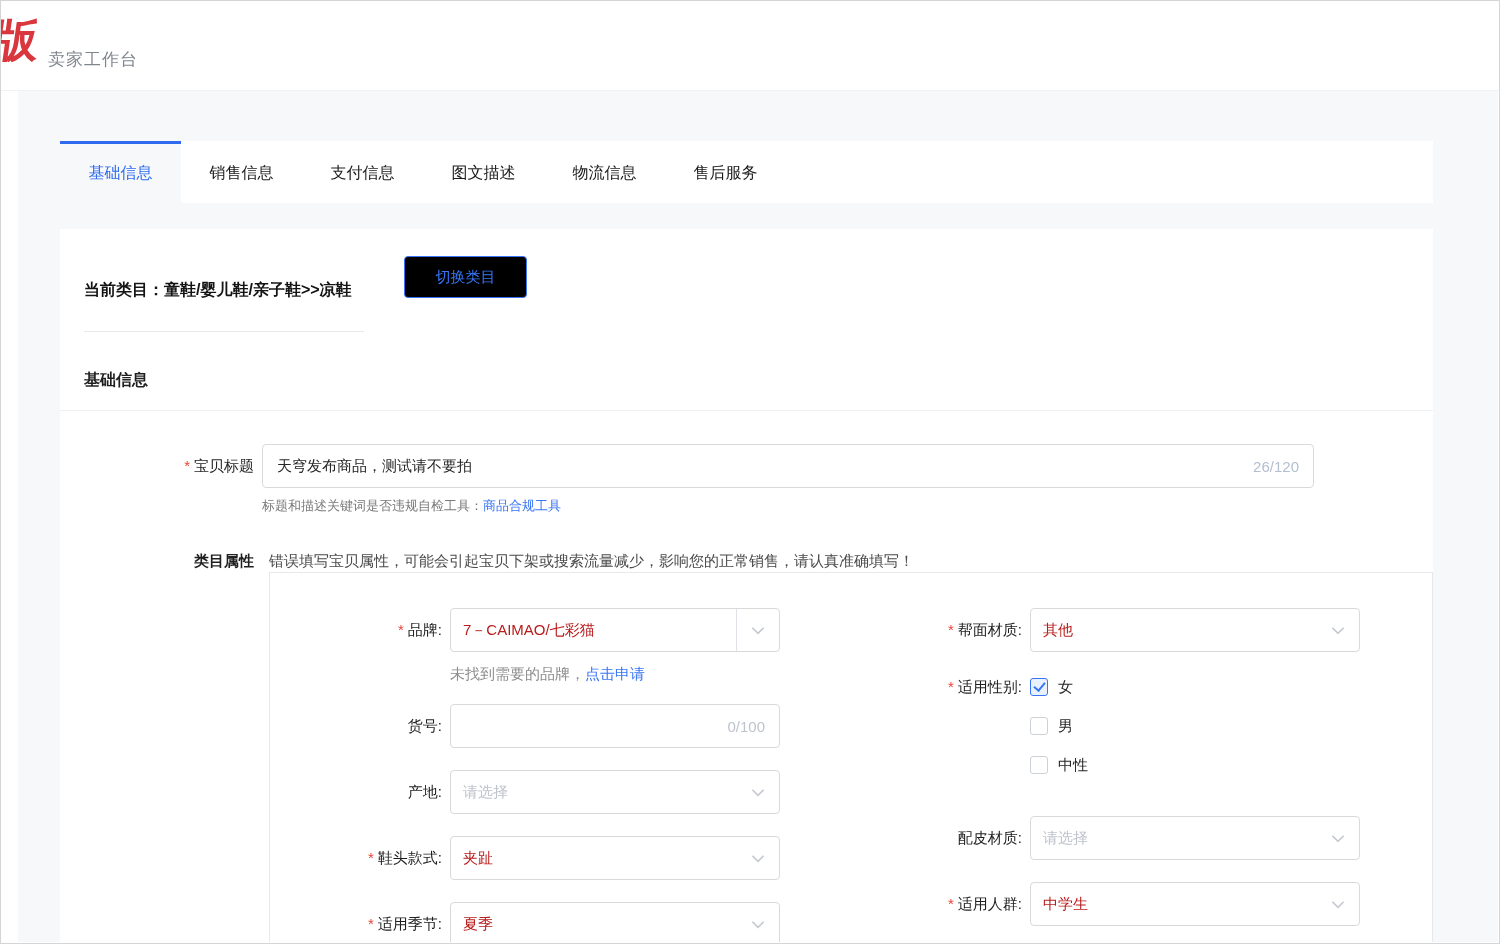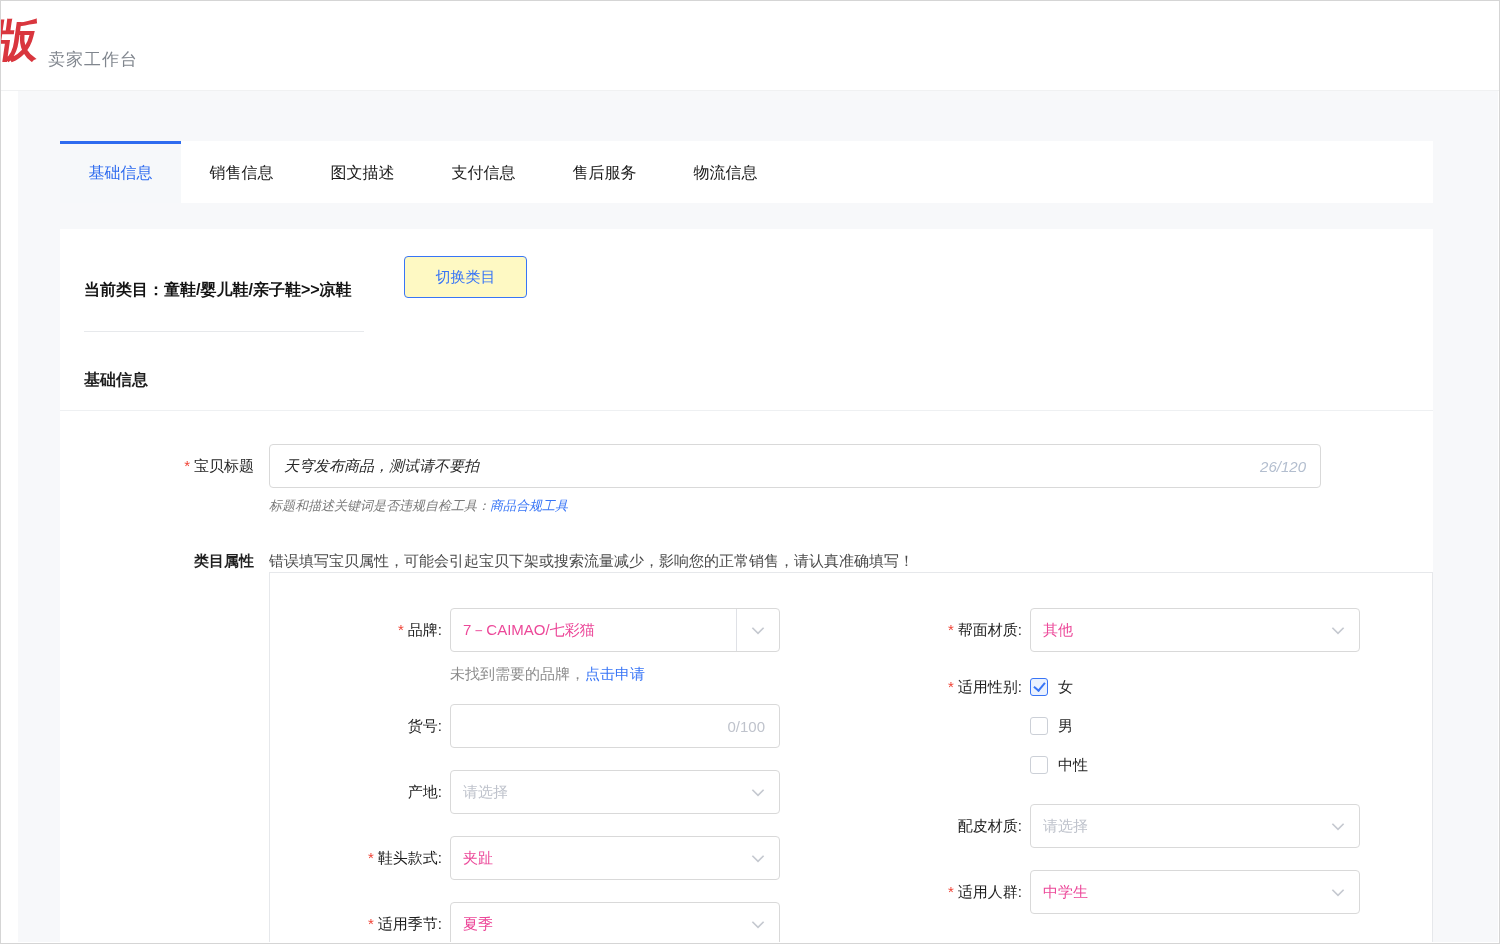--- a/index.html
+++ b/index.html
@@ -18,35 +18,35 @@
   
   .tabs { margin-top:50px; width:1373px; height:62px; background:#fff; display:flex; }
   .tab { width:121px; height:62px; display:flex; align-items:center; justify-content:center; font-size:16px; color:#1a1a1a; cursor:pointer; border-top:3px solid transparent; box-sizing:border-box; }
   .tab.active { color:#2e6bef; background:#f6f8fa; border-top-color:#2e6bef; }
 
   
   .panel { margin-top:26px; width:1373px; min-height:810px; background:#fff; }
 
   .category-row { position:relative; height:103px; }
   .current-category { position:absolute; left:24px; top:50px; font-size:16px; font-weight:bold; color:#141414; line-height:22px; }
-  .switch-btn { position:absolute; left:344px; top:27px; width:123px; height:42px; background:#fef9c3; border:1px solid #3875f6; border-radius:4px; color:#3875f6; font-size:15px; cursor:pointer; font-family:inherit; }
+  .switch-btn { position:absolute; left:344px; top:27px; width:123px; height:42px; background:#000000; border:1px solid #3875f6; border-radius:4px; color:#3875f6; font-size:15px; cursor:pointer; font-family:inherit; }
   .short-divider { position:absolute; left:24px; bottom:0; width:280px; height:1px; background:#e7e9ec; }
 
   .section-header { padding:37px 0 20px 24px; font-size:16px; font-weight:bold; color:#1f1f1f; border-bottom:1px solid #eef0f2; line-height:21px; }
 
   
   .form { padding-left:24px; }
   .form-row { display:flex; }
   .title-row { margin-top:33px; }
   .attr-row { margin-top:34px; }
   .form-label { width:170px; flex-shrink:0; text-align:right; font-size:15px; color:#1f1f1f; line-height:44px; white-space:nowrap; }
   .attr-row .form-label { line-height:22px; font-weight:bold; }
   .req { color:#f04134; margin-right:4px; font-size:15px; }
 
-  .title-control { margin-left:15px;font-style:italic; }
+  .title-control { margin-left:8px; }
   .text-input { display:flex; align-items:center; height:44px; border:1px solid #d9d9d9; border-radius:4px; background:#fff; padding:0 14px; box-sizing:border-box; font-size:15px; }
   .title-input-box { width:1052px; }
   .input-value { flex:1; color:#262626; white-space:nowrap; overflow:hidden; }
   .counter { color:#b3becf; margin-left:10px; }
   .helper-line { margin-top:8px; font-size:13px; color:#7a7a7a; line-height:20px; }
   .link { color:#3875f6; text-decoration:none; cursor:pointer; }
 
   
   .attr-main { margin-left:15px; width:1164px; }
   .attr-warning { font-size:15px; color:#4a4a4a; line-height:22px; }
@@ -54,34 +54,34 @@
   .attr-col { position:absolute; top:35px; width:520px; }
   .attr-col-left { left:0; }
   .attr-col-right { left:580px; }
 
   .attr-field { display:flex; margin-bottom:22px; }
   .attr-field.no-gap { margin-bottom:12px; }
   .attr-label { width:172px; flex-shrink:0; text-align:right; font-size:15px; color:#1f1f1f; line-height:44px; white-space:nowrap; }
   .attr-helper { margin-left:180px; margin-top:8px; margin-bottom:20px; font-size:15px; color:#8c8c8c; line-height:20px; }
 
   .select { display:flex; align-items:center; width:330px; height:44px; margin-left:8px; border:1px solid #d9d9d9; border-radius:4px; background:#fff; padding-left:12px; box-sizing:border-box; cursor:pointer; }
-  .select-value { flex:1; font-size:15px; color:#ec4899; white-space:nowrap; overflow:hidden; }
+  .select-value { flex:1; font-size:15px; color:#b91c1c; white-space:nowrap; overflow:hidden; }
   .select-value.placeholder { color:#bfc3cc; }
   .chev-zone { width:42px; height:100%; display:flex; align-items:center; justify-content:center; flex-shrink:0; }
   .select.divided .chev-zone { border-left:1px solid #dfe1e6; }
   .chevron { display:flex; }
 
   .item-input { width:330px; margin-left:8px; justify-content:flex-end;padding-left:28px; }
   .item-counter { color:#bfc3cc; }
 
   .gender-field { margin-top:11px; margin-bottom:26px; }
   .gender-label { line-height:26px; }
   .checkbox-group { margin-left:8px; }
   .checkbox-row { display:flex; align-items:center; height:26px; margin-bottom:13px; cursor:pointer; }
-  .checkbox-row:last-child { margin-bottom:0;align-items:center; }
+  .checkbox-row:last-child { margin-bottom:12px;align-items:center; }
   .checkbox { width:18px; height:18px; border:1px solid #ccd0d7; border-radius:3px; background:#fff; box-sizing:border-box; position:relative; flex-shrink:0; }
   .checkbox.checked { border-color:#3875f6; background:#eaf1fe; }
   .checkbox.checked::after { content:""; position:absolute; left:5px; top:1px; width:5px; height:9px; border:solid #3875f6; border-width:0 2px 2px 0; transform:rotate(40deg); }
   .checkbox-label { margin-left:10px; font-size:15px; color:#262626; }
 </style>
 </head>
 <body>
 
 <div class="page">
 
@@ -91,24 +91,24 @@
     </div>
     <div class="workbench-title">卖家工作台</div>
   </header>
 
   <div class="content">
     <div class="main-col">
 
       <nav class="tabs">
         <div class="tab active">基础信息</div>
         <div class="tab">销售信息</div>
+        <div class="tab">支付信息</div>
         <div class="tab">图文描述</div>
-        <div class="tab">支付信息</div>
+        <div class="tab">物流信息</div>
         <div class="tab">售后服务</div>
-        <div class="tab">物流信息</div>
       </nav>
 
       <div class="panel">
 
         <div class="category-row">
           <div class="current-category">当前类目：童鞋/婴儿鞋/亲子鞋&gt;&gt;凉鞋</div>
           <button class="switch-btn">切换类目</button>
           <div class="short-divider"></div>
         </div>
 

